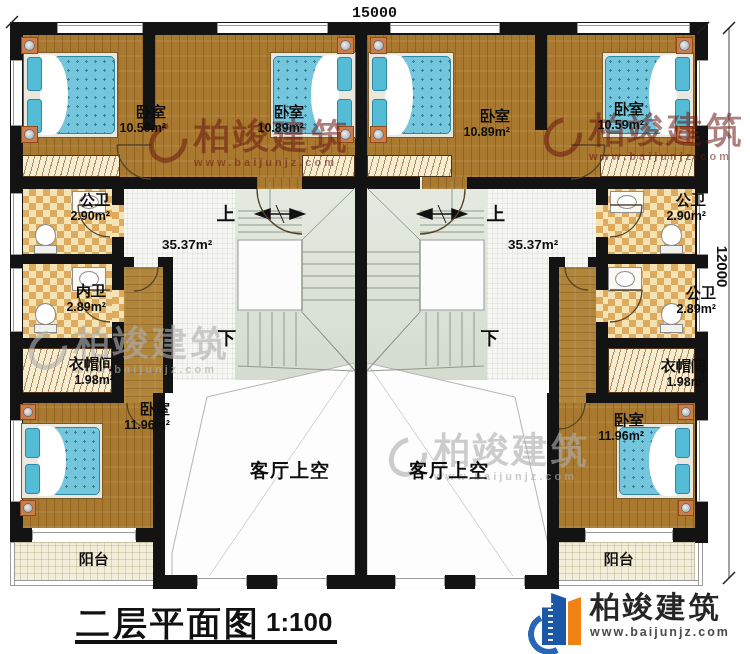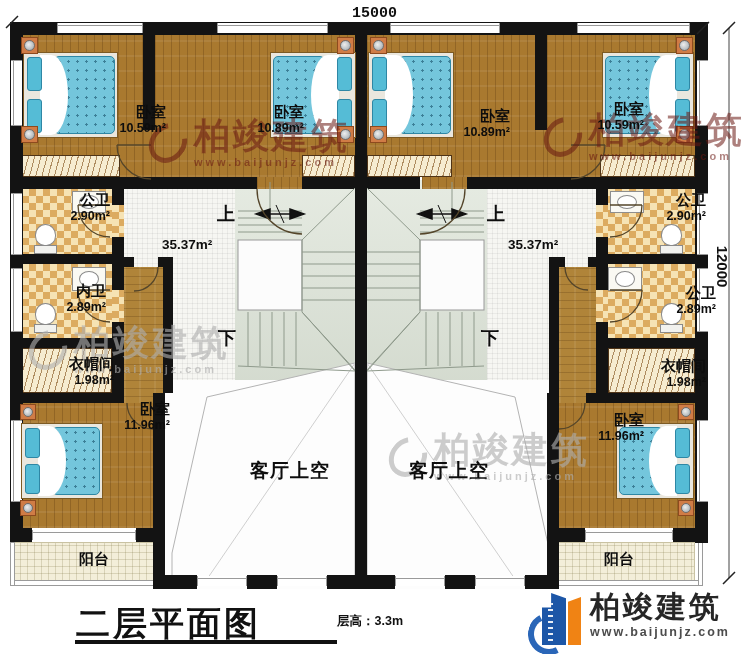--- a/index.html
+++ b/index.html
@@ -417,23 +417,23 @@
   <div class="biglab" style="left:481px;top:326px;font-size:18px;">下</div>
   <div class="biglab" style="left:250px;top:458px;font-size:19px;letter-spacing:1px;">客厅上空</div>
   <div class="biglab" style="left:409px;top:458px;font-size:19px;letter-spacing:1px;">客厅上空</div>
   <div class="biglab" style="left:79px;top:550px;font-size:15px;">阳台</div>
   <div class="biglab" style="left:604px;top:550px;font-size:15px;">阳台</div>
 
   <div class="dim" style="left:352px;top:5px;font-family:Liberation Mono, monospace;">15000</div>
   <div class="dim" style="left:702px;top:258px;transform:rotate(90deg);">12000</div>
 
   <div class="title-cn">二层平面图</div>
+  <div class="title-scale">1:100</div>
   <div class="title-rule"></div>
   <div class="tb-info">
-    <div><span>层高：</span><span>3.3m</span></div>
   </div>
   <div class="logo">
     <div class="logo-icon">
       <div class="li-swoosh"></div>
       <div class="li-blue"></div>
       <div class="li-orange"></div>
     </div>
     <div>
       <span class="logo-name">柏竣建筑</span>
       <span class="logo-url">www.baijunjz.com</span>

